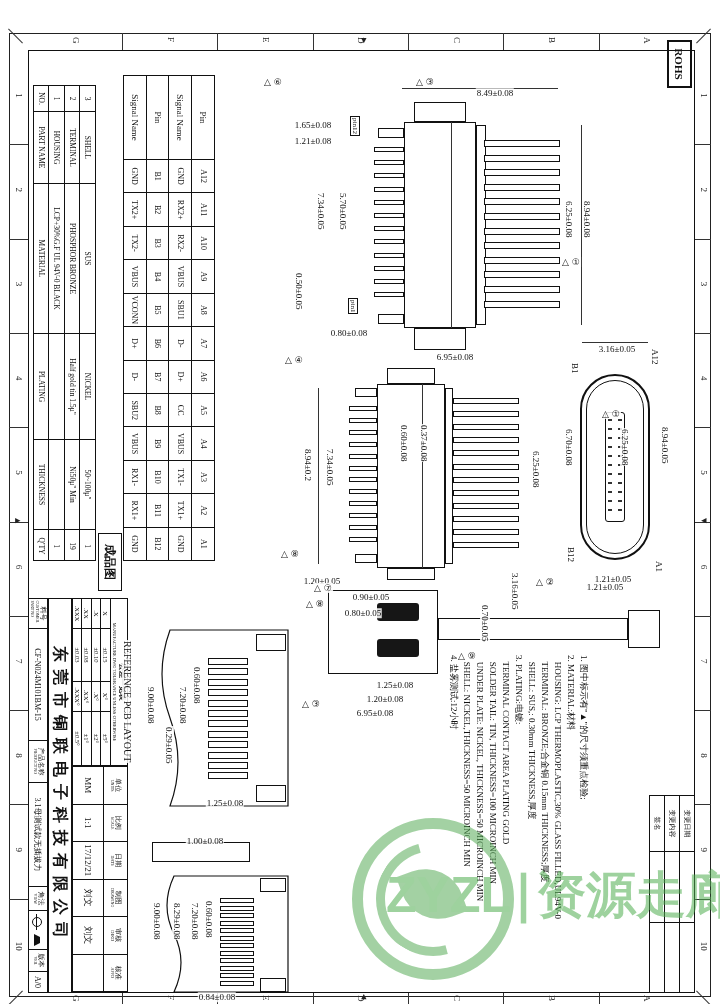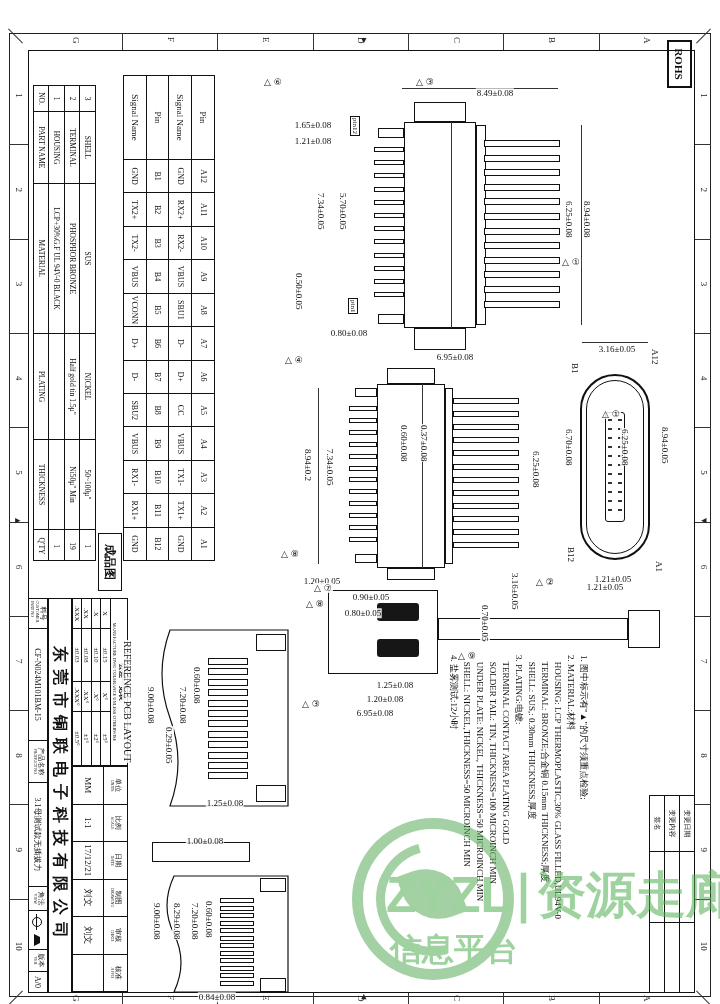--- a/index.html
+++ b/index.html
@@ -566,15 +566,14 @@
       </div>
   </div>
 
   <div id="watermark">
     <div class="ring" style="left:352px; top:818px; width:162px; height:162px;"></div>
     <div class="ring2" style="left:376px; top:842px; width:114px; height:114px;"></div>
     <div class="leaf" style="left:404px; top:866px; width:56px; height:56px;"></div>
     <div class="wm-green" style="left:386px; top:862px; font-size:50px;">
       <span>ZYZL</span><span>∣</span><span>资源走廊</span>
     </div>
-    <div class="wm-green" style="left:390px; top:928px; font-size:32px;">信息平台</div>
   </div>
 </div>
 
 </body></html>

